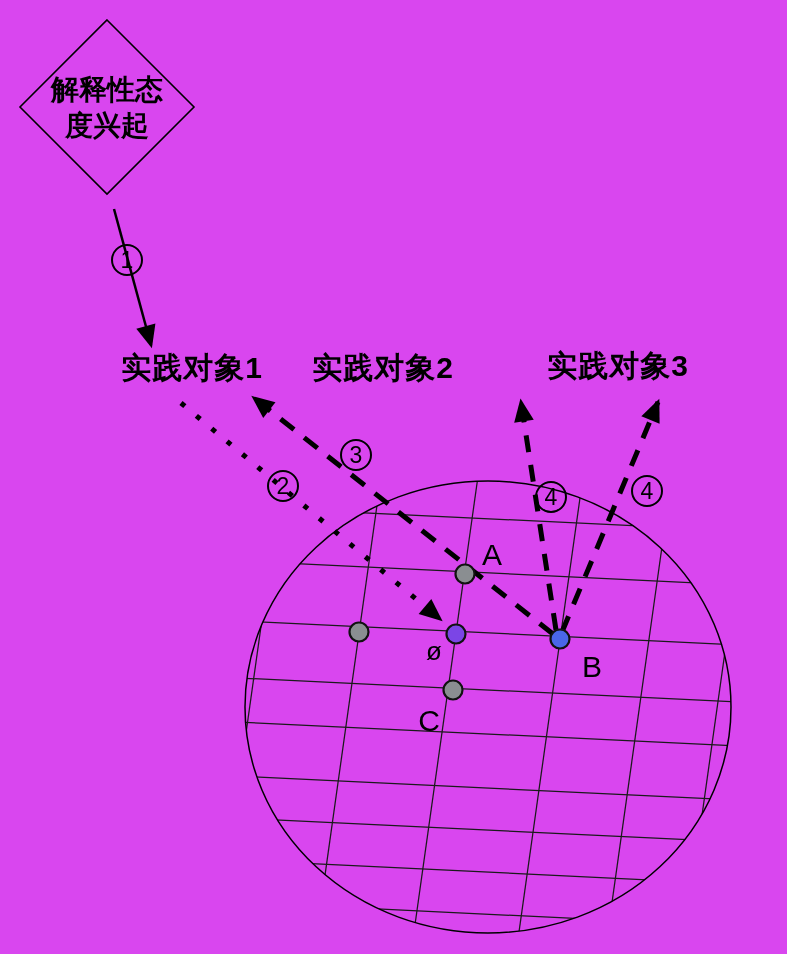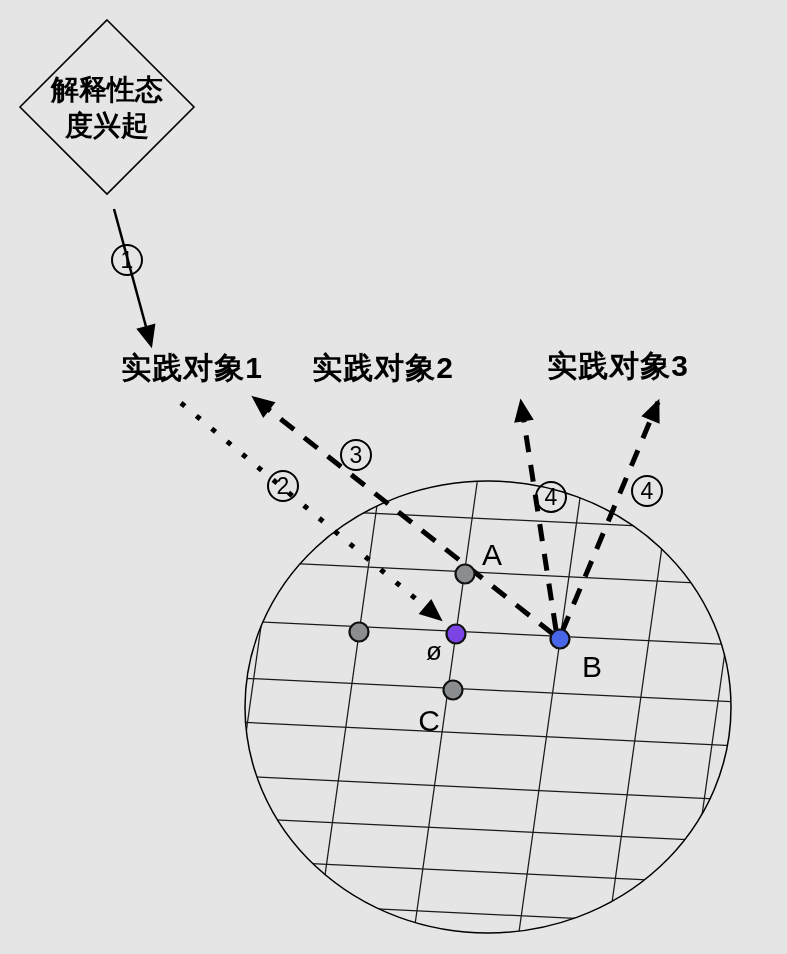--- a/index.html
+++ b/index.html
@@ -7,21 +7,21 @@
     padding: 0;
     background: #ffffff;
   }
   body {
     font-family: "Liberation Sans", "DejaVu Sans", sans-serif;
   }
   .stage {
     position: relative;
     width: 787px;
     height: 954px;
-    background: #e5e5e5;
+    background: #d946ef;
     overflow: hidden;
   }
   svg text {
     font-family: "Liberation Sans", "DejaVu Sans", sans-serif;
     fill: #000000;
   }
   .cjk-label {
     font-size: 30px;
     font-weight: 600;
     letter-spacing: 1px;

